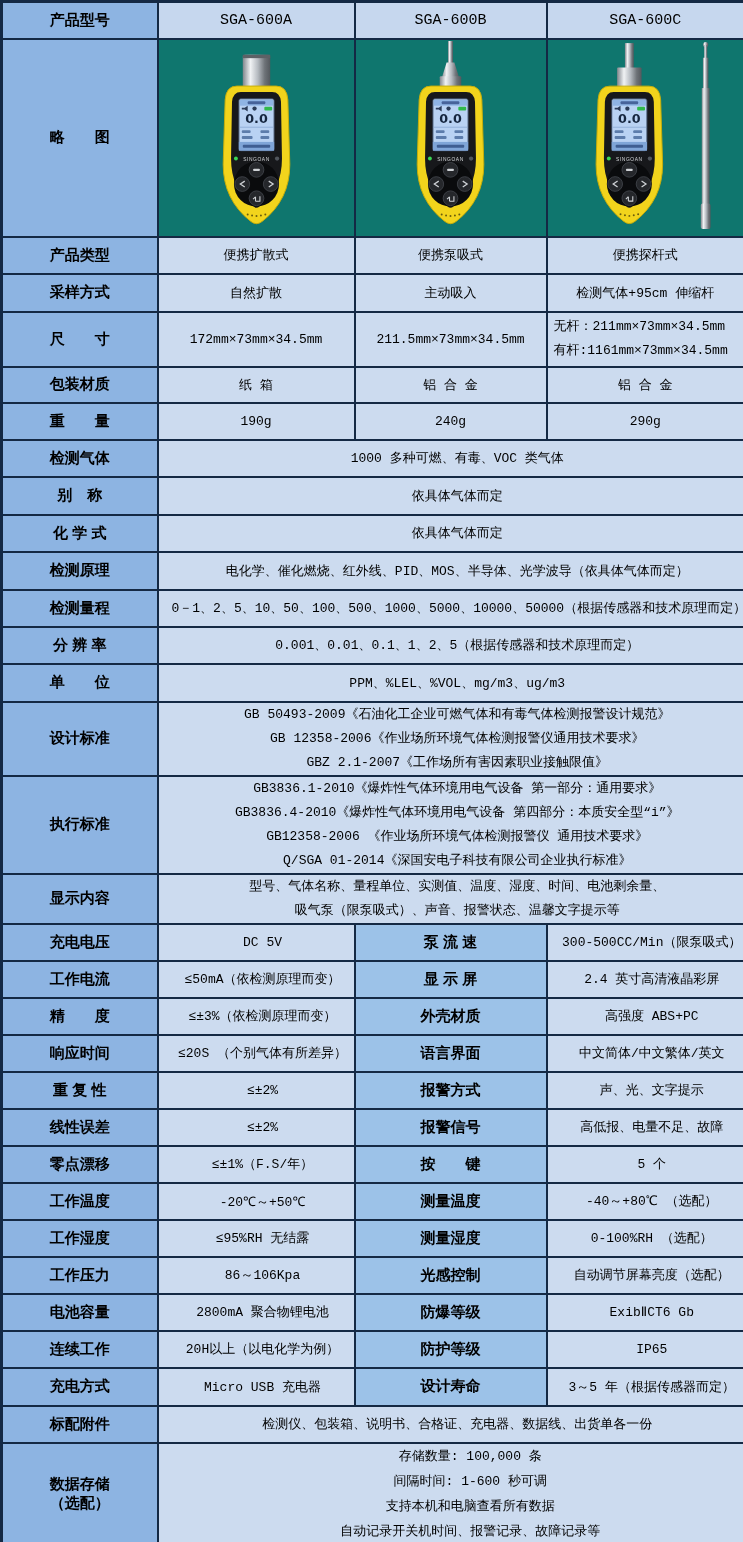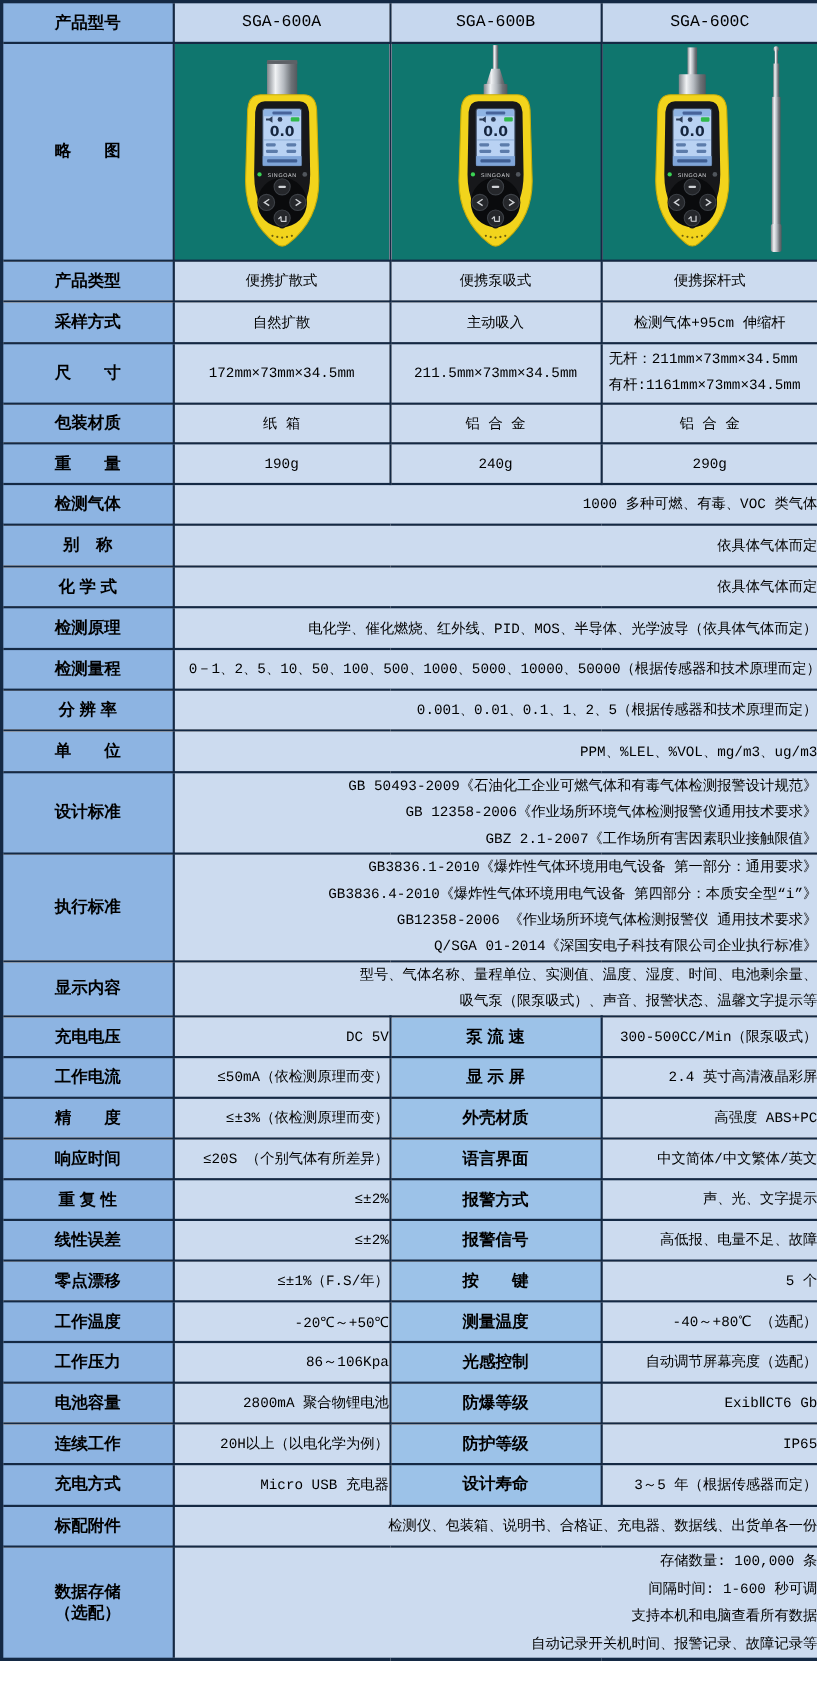--- a/index.html
+++ b/index.html
@@ -6,21 +6,21 @@
   .wrap{width:743px;}
   table{border-collapse:collapse;width:743px;table-layout:fixed;border:3px solid #142944;}
   td{border:2px solid #142944;padding:0;vertical-align:middle;overflow:hidden;}
   
   .lbl{background:#8DB4E2;text-align:center;font-family:"Liberation Sans",sans-serif;font-weight:bold;font-size:15px;color:#000;}
   .lbl2{background:#9CC2E8;text-align:center;font-family:"Liberation Sans",sans-serif;font-weight:bold;font-size:15px;color:#000;}
   
   .val{background:#CCDBEF;font-family:"Liberation Mono","DejaVu Sans Mono",monospace;font-size:13px;color:#000;}
   .hdrv{background:#C6D7EE;text-align:center;font-family:"Liberation Mono","DejaVu Sans Mono",monospace;font-size:15px;color:#000;}
   .cen{text-align:center;}
-  .pad{padding-left:13px;text-align:right;}
+  .pad{padding-left:13px;text-align:center;}
   .nowrap{white-space:nowrap;}
   .imgcell{background:#0f766e;text-align:center;vertical-align:middle;}
   .line{white-space:nowrap;line-height:24px;}
   .line26{white-space:nowrap;line-height:25px;margin-left:26px;}
   .sz{line-height:24px;white-space:nowrap;font-size:13px;}
   
   .h36{height:36px}.h37{height:37px}.h38{height:38px}.h55{height:55px}
   .h72{height:72px}.h98{height:98px}.h50{height:50px}.h103{height:103px}.h198{height:198px}
   svg.device{display:block;margin:0 auto;}
 </style>
@@ -265,20 +265,26 @@
   <td class="lbl2">按　　键</td>
   <td class="val pad nowrap">5 个</td>
 </tr>
 <tr class="h37">
   <td class="lbl">工作温度</td>
   <td class="val pad nowrap">-20℃～+50℃</td>
   <td class="lbl2">测量温度</td>
   <td class="val pad nowrap">-40～+80℃ （选配）</td>
 </tr>
 <tr class="h37">
+  <td class="lbl">工作湿度</td>
+  <td class="val pad nowrap">≤95%RH 无结露</td>
+  <td class="lbl2">测量湿度</td>
+  <td class="val pad nowrap">0-100%RH （选配）</td>
+</tr>
+<tr class="h37">
   <td class="lbl">工作压力</td>
   <td class="val pad nowrap">86～106Kpa</td>
   <td class="lbl2">光感控制</td>
   <td class="val pad nowrap">自动调节屏幕亮度（选配）</td>
 </tr>
 <tr class="h37">
   <td class="lbl">电池容量</td>
   <td class="val pad nowrap">2800mA 聚合物锂电池</td>
   <td class="lbl2">防爆等级</td>
   <td class="val pad nowrap">ExibⅡCT6 Gb</td>

